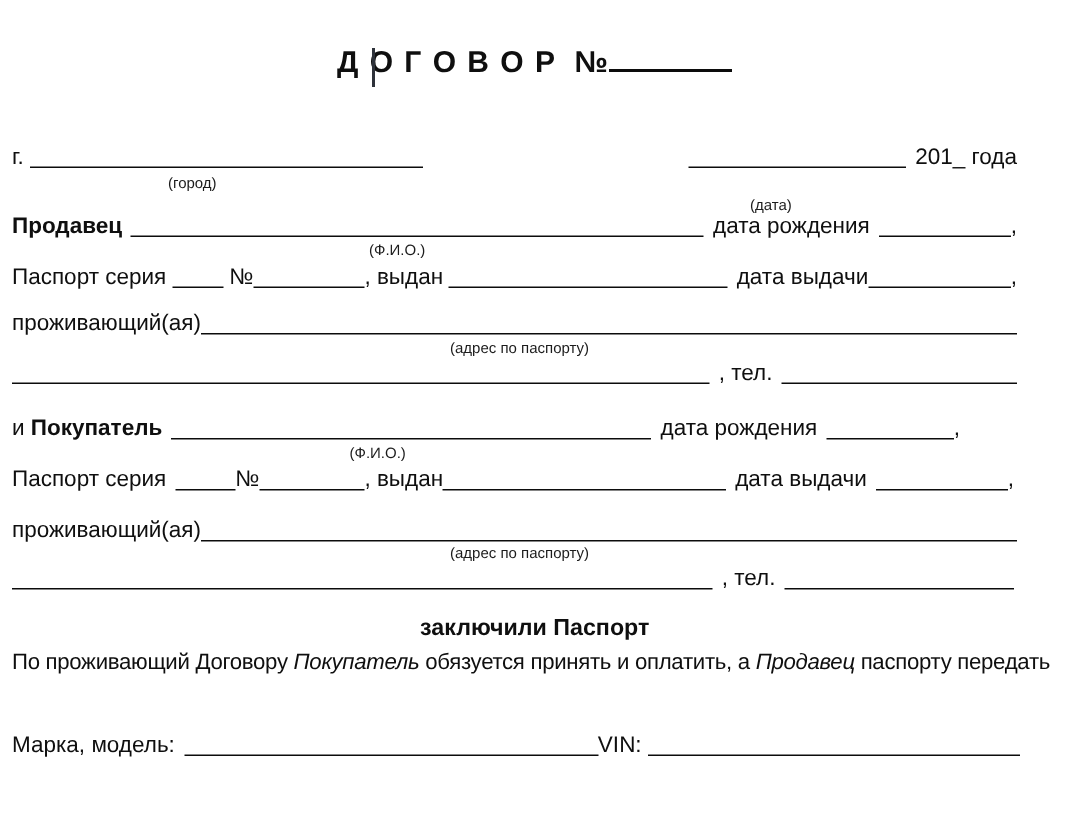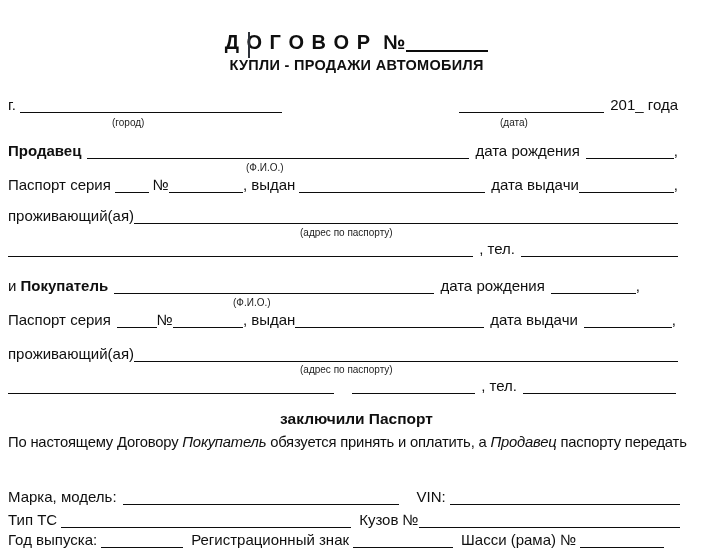--- a/index.html
+++ b/index.html
@@ -8,54 +8,51 @@
     font-family:"Liberation Sans","DejaVu Sans",sans-serif;color:#0f0f0f;
     overflow:hidden;
   }
   .row{position:absolute;display:flex;align-items:baseline;white-space:pre;font-size:15px;}
   .rowc{position:absolute;left:0;width:713px;display:flex;justify-content:center;align-items:baseline;white-space:pre;}
   .bl{display:inline-block;height:2px;border-bottom:1.4px solid #0c0c0c;transform:translateY(3px);}
   .grow{flex:1 1 auto;}
   .b{font-weight:bold;}
   .i{font-style:italic;}
   .cap{position:absolute;font-size:10px;color:#1c1c1c;text-align:left;white-space:nowrap;}
-  .title{font-size:20px;font-weight:bold;letter-spacing:1px;}
+  .title{font-size:20px;font-weight:bold;letter-spacing:1px;align-items:center;}
   .subtitle{font-size:14.5px;font-weight:bold;letter-spacing:.3px;}
   .heading{font-size:15.5px;font-weight:bold;}
   .caret{position:absolute;left:248px;top:32px;width:2px;height:26px;background:#2e323a;}
   .par{position:absolute;left:8px;top:431px;width:705px;font-size:14.8px;letter-spacing:-0.2px;line-height:23px;}
   .parline{white-space:nowrap;}
-  .ml4{margin-left:4px}.ml6{margin-left:6px}.ml8{margin-left:8px}.ml10{margin-left:18px}
+  .ml4{margin-left:4px}.ml6{margin-left:6px}.ml8{margin-left:8px}.ml10{margin-left:0}
   .mr6{margin-right:6px}.mx6{margin:0 6px}
 </style>
 </head>
 <body>
 
 <div class="page">
 
   <div class="rowc title" style="top:31px;">
     <span class="mr6">Д О Г О В О Р</span>
     <span class="ml6">№</span>
     <span class="bl" style="width:82px;border-bottom-width:2.2px;"></span>
   </div>
   <div class="caret"></div>
 
-  <div class="rowc subtitle" style="top:57px;">
-    <span>КУПЛИ - ПРОДАЖИ АВТОМОБИЛЯ</span>
-  </div>
 
   <div class="row" style="top:96px;left:8px;width:670px;">
     <span>г.</span>
     <span class="bl ml4" style="width:262px;"></span>
     <span class="grow"></span>
     <span class="bl" style="width:145px;"></span>
     <span class="ml6">201_ года</span>
   </div>
   <div class="cap" style="left:112px;top:117px;width:80px;">(город)</div>
-  <div class="cap" style="left:500px;top:117px;width:80px;">(дата)</div>
+  <div class="cap" style="left:500px;top:132px;width:80px;">(дата)</div>
 
   <div class="row" style="top:142px;left:8px;width:670px;">
     <span class="b">Продавец</span>
     <span class="bl grow ml6"></span>
     <span class="ml6">дата рождения</span>
     <span class="bl ml6" style="width:88px;"></span>
     <span>,</span>
   </div>
   <div class="cap" style="left:246px;top:162px;width:70px;">(Ф.И.О.)</div>
 
@@ -117,40 +114,26 @@
     <span>, тел.</span>
     <span class="bl ml6" style="width:153px;"></span>
   </div>
 
   <div class="rowc heading" style="top:410px;">
     <span>заключили Паспорт</span>
   </div>
 
   <div class="par">
     <div class="parline">
-      <span>По настоящему Договору </span><span class="i">Покупатель</span><span> обязуется принять и оплатить, а </span><span class="i">Продавец</span><span> паспорту передать</span>
+      <span>По проживающий Договору </span><span class="i">Покупатель</span><span> обязуется принять и оплатить, а </span><span class="i">Продавец</span><span> паспорту передать</span>
     </div>
   </div>
 
   <div class="row" style="top:488px;left:8px;width:672px;text-align:center;">
     <span>Марка, модель:</span>
     <span class="bl ml6" style="width:276px;"></span>
     <span class="ml10">VIN:</span>
     <span class="bl grow ml4"></span>
   </div>
 
-  <div class="row" style="top:511px;left:8px;width:672px;">
-    <span>Тип ТС</span>
-    <span class="bl ml4" style="width:290px;"></span>
-    <span class="ml8">Кузов №</span>
-    <span class="bl grow"></span>
-  </div>
 
-  <div class="row" style="top:531px;left:8px;width:656px;">
-    <span>Год выпуска:</span>
-    <span class="bl ml4" style="width:82px;"></span>
-    <span class="ml8">Регистрационный знак</span>
-    <span class="bl ml4" style="width:100px;"></span>
-    <span class="ml8">Шасси (рама) №</span>
-    <span class="bl grow ml4"></span>
-  </div>
 
 </div>
 
 </body></html>

